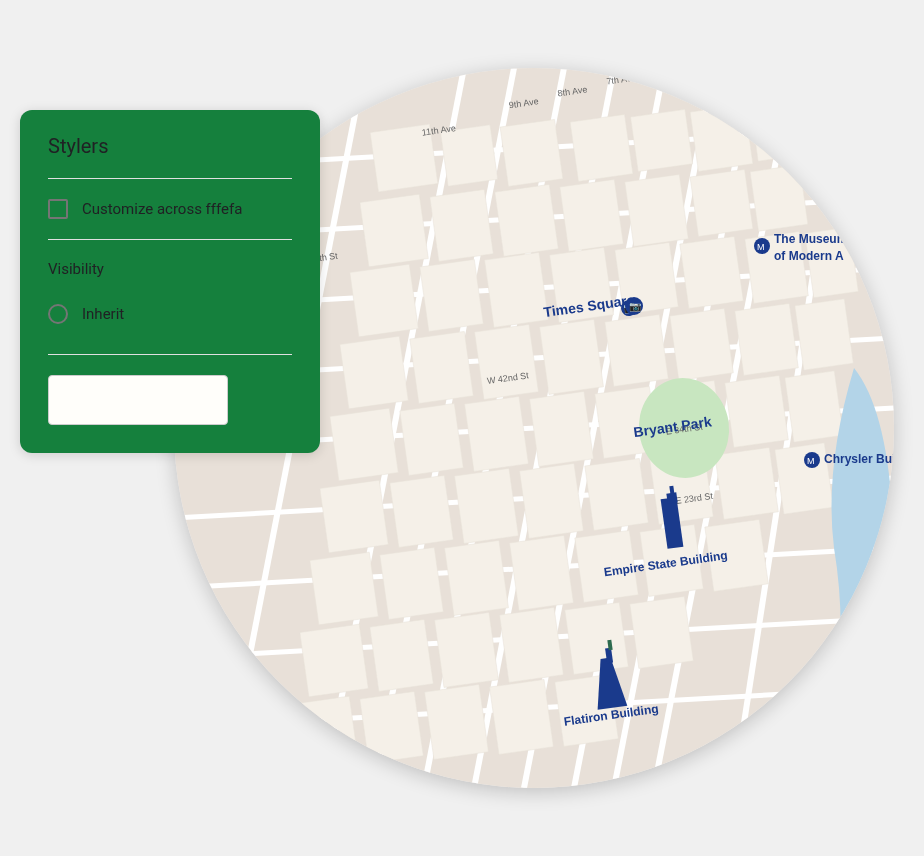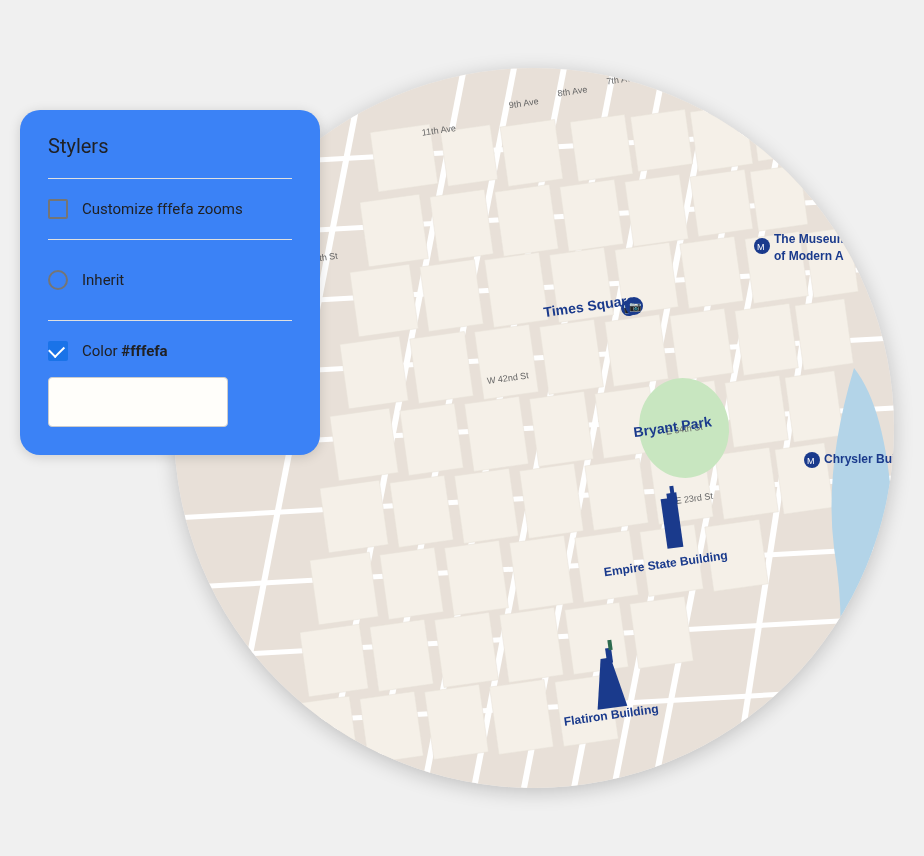--- a/index.html
+++ b/index.html
@@ -41,22 +41,22 @@
       width: 100%;
       height: 100%;
     }
 
     
     .stylers-panel {
       position: absolute;
       left: 20px;
       top: 110px;
       width: 300px;
-      background: #3b82f6;
-      border-radius: 20px;
+      background: #15803d;
+      border-radius: 12px;
       box-shadow: 0 2px 12px rgba(0,0,0,0.15);
       padding: 24px 28px 28px;
       z-index: 10;
     }
 
     .panel-title {
       font-size: 20px;
       font-weight: 400;
       color: #202124;
       margin-bottom: 20px;
@@ -350,36 +350,33 @@
       <text x="455" y="242" font-size="10" fill="white" font-family="Arial">📷</text>
     </svg>
   </div>
 
   <div class="stylers-panel">
     <div class="panel-title">Stylers</div>
     <hr class="divider">
 
     <div class="checkbox-row">
       <div class="custom-checkbox"></div>
-      <span class="checkbox-label">Customize fffefa zooms</span>
+      <span class="checkbox-label">Customize across fffefa</span>
     </div>
 
     <hr class="divider" style="margin-top:20px;">
 
+    <div class="section-title">Visibility</div>
     <div class="radio-group">
       <div class="radio-row">
         <div class="custom-radio"></div>
         <span class="radio-label">Inherit</span>
       </div>
     </div>
 
     <hr class="divider-bottom">
 
-    <div class="color-row">
-      <div class="custom-checkbox checked"></div>
-      <span class="color-label">Color <strong>#fffefa</strong></span>
-    </div>
     <div class="color-swatch-container">
       <div class="color-swatch" style="background: rgb(255, 254, 250);"></div>
     </div>
   </div>
 
 </div>
 
 </body></html>

